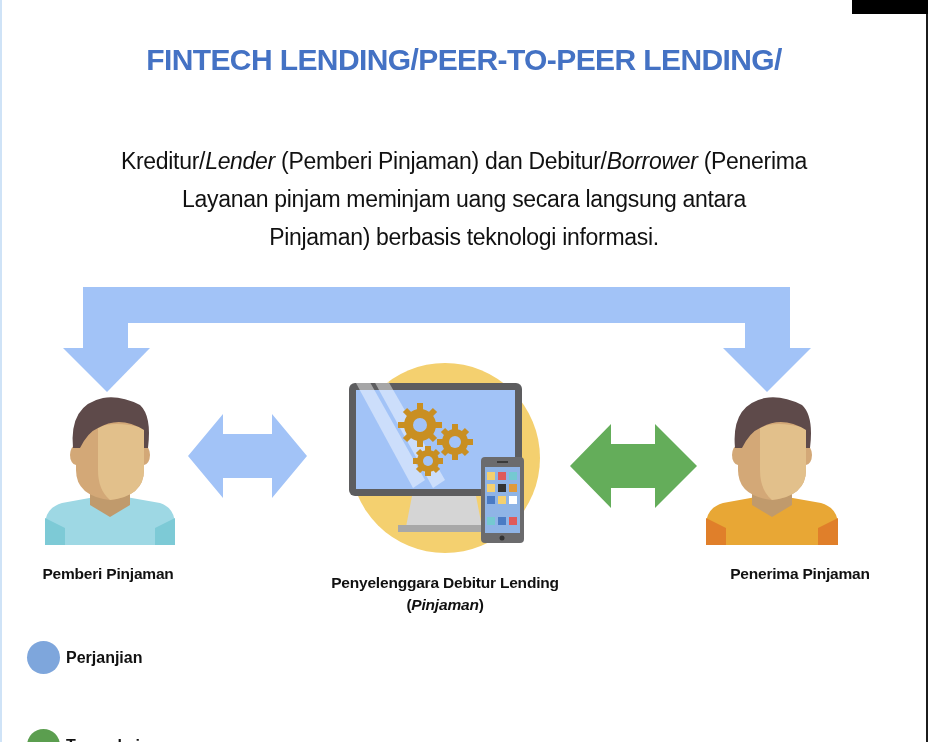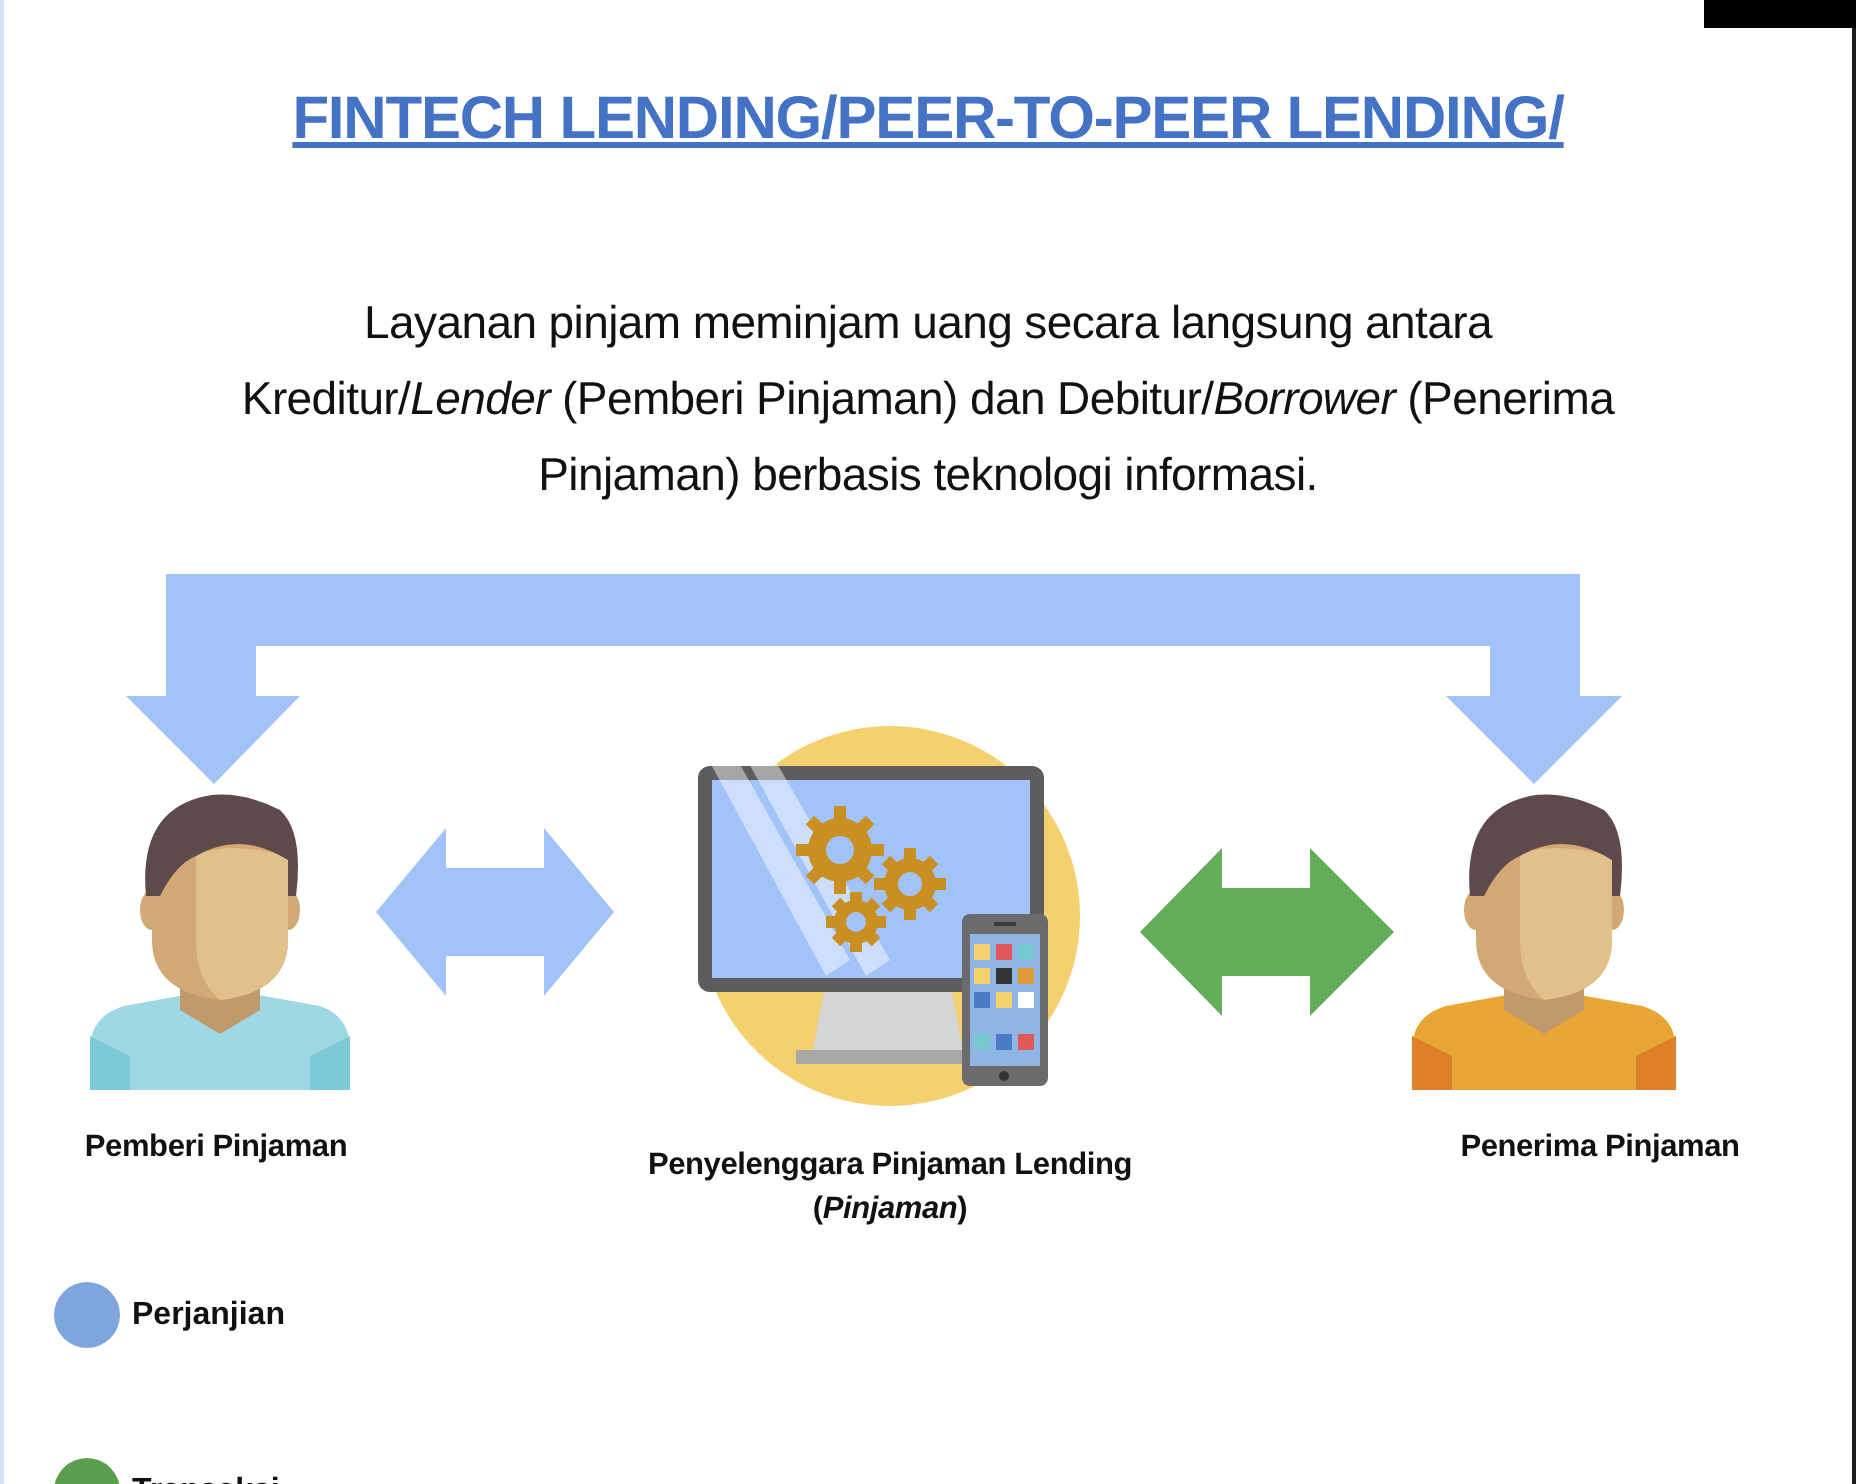--- a/index.html
+++ b/index.html
@@ -11,21 +11,21 @@
   .left-border { position: absolute; left: 0; top: 0; width: 2px; height: 742px; background: #cfe3f7; }
   .right-border { position: absolute; left: 926px; top: 0; width: 2px; height: 742px; background: #1c1c1c; }
   .top-black { position: absolute; left: 852px; top: 0; width: 76px; height: 14px; background: #000; }
 
   .title {
     position: absolute; left: 0; top: 38px; width: 928px;
     text-align: center; color: #4472c4; font-weight: bold;
     font-size: 30px; line-height: 44px; letter-spacing: -0.6px;
     font-family: "Liberation Sans Narrow", "Liberation Sans", sans-serif;
   }
-  .title span { display: block; text-decoration: underline; }
+  .title span { display: block; }
   .subtitle {
     position: absolute; left: 0; top: 142px; width: 928px;
     text-align: center; color: #111; font-size: 23px; line-height: 38px;
     font-family: "Liberation Sans", sans-serif; letter-spacing: -0.3px;
   }
   .subtitle span.line { display: block; }
   .subtitle i { font-style: italic; }
 
   svg.diagram { position: absolute; left: 0; top: 0; }
 
@@ -43,22 +43,22 @@
 
 <div class="left-border"></div>
 <div class="right-border"></div>
 <div class="top-black"></div>
 
 <div class="title">
   <span>FINTECH LENDING/PEER-TO-PEER LENDING/</span>
 </div>
 
 <div class="subtitle">
+  <span class="line"><span>Kreditur/</span><i>Lender</i><span> (Pemberi Pinjaman) dan Debitur/</span><i>Borrower</i><span> (Penerima</span></span>
   <span class="line">Layanan pinjam meminjam uang secara langsung antara</span>
-  <span class="line"><span>Kreditur/</span><i>Lender</i><span> (Pemberi Pinjaman) dan Debitur/</span><i>Borrower</i><span> (Penerima</span></span>
   <span class="line">Pinjaman) berbasis teknologi informasi.</span>
 </div>
 
 <svg class="diagram" width="928" height="742" viewBox="0 0 928 742">
 
   <g fill="#a2c3f7">
     <rect x="83" y="287" width="707" height="36"></rect>
     <rect x="83" y="287" width="45" height="62"></rect>
     <polygon points="63,348 150,348 107,392"></polygon>
     <rect x="745" y="287" width="45" height="62"></rect>
@@ -146,21 +146,21 @@
       <rect x="509" y="496" width="8" height="8" fill="#ffffff"></rect>
       <rect x="487" y="517" width="8" height="8" fill="#75c9d1"></rect>
       <rect x="498" y="517" width="8" height="8" fill="#4a7bc4"></rect>
       <rect x="509" y="517" width="8" height="8" fill="#e05a5a"></rect>
     </g>
   </g>
 </svg>
 
 <div class="label" style="left:18px; top:563px; width:180px;">Pemberi Pinjaman</div>
 <div class="label" style="left:290px; top:572px; width:310px;">
-  <span>Penyelenggara Pinjaman Lending</span><br>
+  <span>Penyelenggara Debitur Lending</span><br>
   <span>(</span><i>Pinjaman</i><span>)</span>
 </div>
 <div class="label" style="left:700px; top:563px; width:200px;">Penerima Pinjaman</div>
 
 <div class="legend-item" style="top:641px;align-items:center;">
   <div class="legend-dot" style="background:#7ea6dc;"></div>
   <span class="legend-text">Perjanjian</span>
 </div>
 <div class="legend-item" style="top:729px;">
   <div class="legend-dot" style="background:#5b9e4f;"></div>

